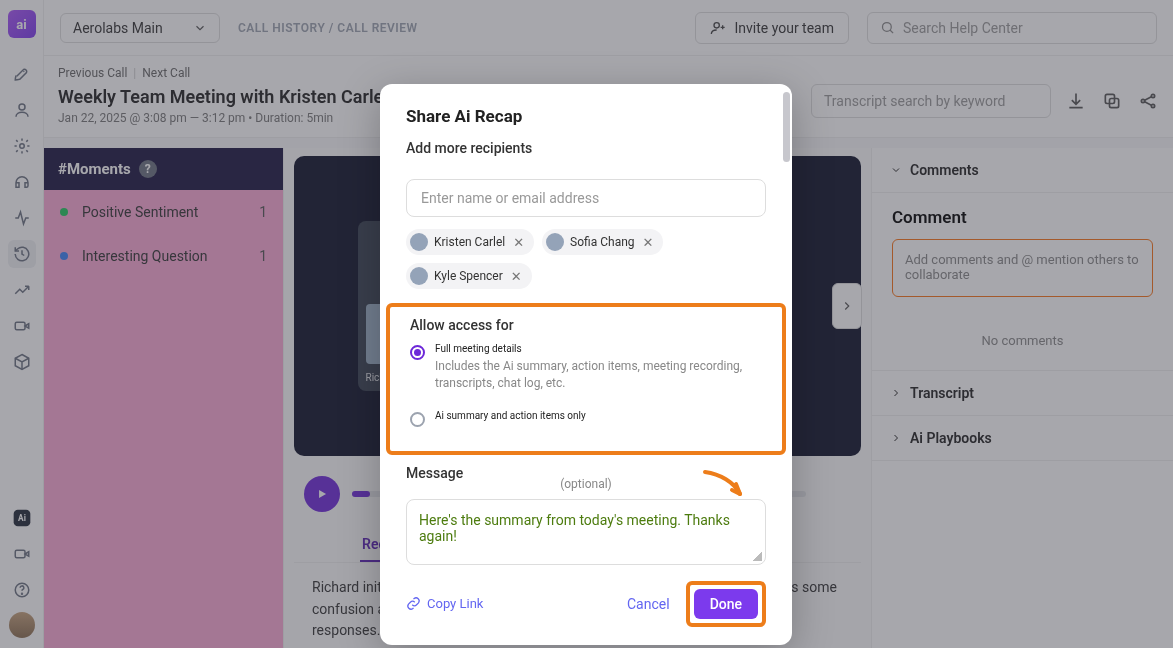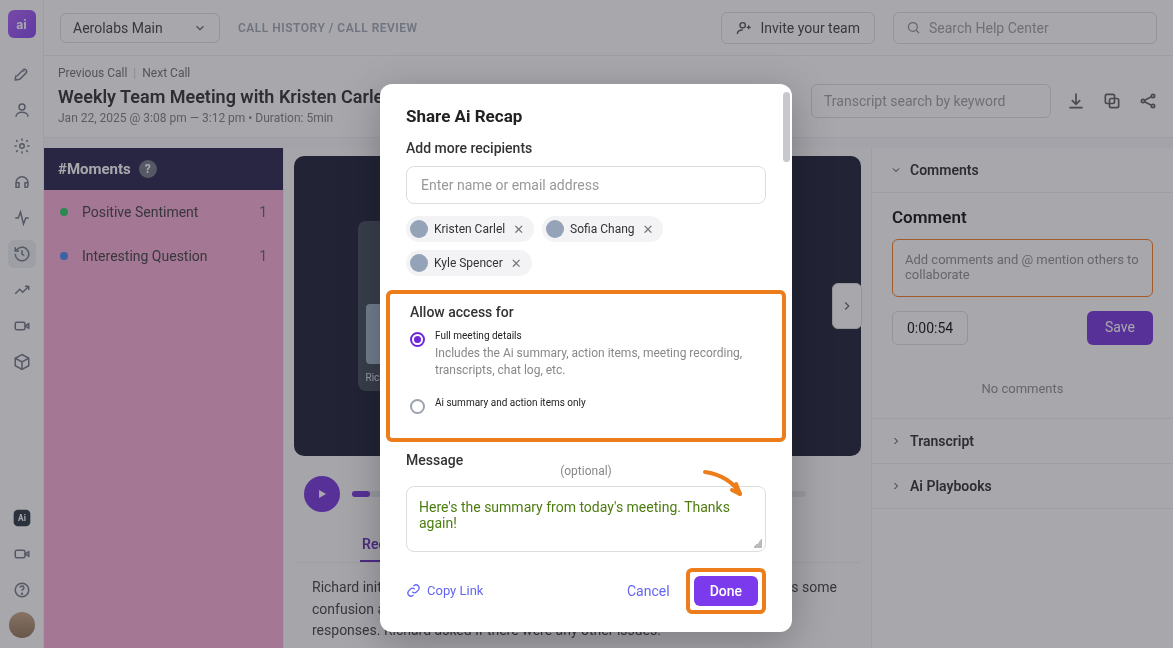--- a/index.html
+++ b/index.html
@@ -10,21 +10,21 @@
 .sidebar .sicon { width: 28px; height: 28px; display:flex;align-items:center;justify-content:center; color:#6b7280; border-radius:6px; cursor:pointer;}
 .sidebar .sicon.active { background:#eef0f3;}
 .sidebar .spacer { flex:1; }
 .sidebar .avatar-img { width:26px;height:26px;border-radius:50%;background:linear-gradient(#c4a07a,#8a6d4f); margin-bottom:10px;}
 
 .topbar { position:absolute; left:44px; top:0; right:0; height:56px; background:#fff; border-bottom:1px solid #eee; display:flex; align-items:center; padding:0 16px; gap:18px;}
 .ws-select { display:flex;align-items:center;gap:10px;border:1px solid #ddd;border-radius:6px;padding:6px 12px;font-size:14px;color:#333;min-width:160px;justify-content:space-between;}
 .crumbs { font-size:12px; letter-spacing:.5px; color:#9ca3af; font-weight:600;}
 .topbar .flex1 { flex:1; }
 .invite-btn { display:flex;align-items:center;gap:8px;border:1px solid #ddd;border-radius:6px;padding:7px 14px;font-size:14px;color:#333;}
-.search-help { display:flex;align-items:center;gap:8px;border:1px solid #ddd;border-radius:6px;padding:7px 12px;font-size:14px;color:#999;width:264px;}
+.search-help { display:flex;align-items:center;gap:8px;border:1px solid #ddd;border-radius:6px;padding:7px 12px;font-size:14px;color:#999;width:290px;}
 
 .header2 { position:absolute; left:44px; top:56px; right:0; padding:10px 14px 12px; background:#fff; border-bottom:1px solid #eee;}
 .navcalls { font-size:12px;color:#666; display:flex; gap:6px; margin-bottom:6px;}
 .navcalls span.sep{color:#ccc;}
 .title-row { display:flex;align-items:center;gap:8px;}
 .call-title { font-size:18px;font-weight:600;color:#222;}
 .plus-other { color:#6366f1;font-size:14px;}
 .chev-d { color:#6366f1;}
 .header2-right { position:absolute; right:14px; top:28px; display:flex; align-items:center; gap:14px;}
 .transcript-search { border:1px solid #ddd;border-radius:6px;padding:8px 12px;font-size:14px;color:#999;width:240px;}
@@ -62,21 +62,21 @@
 .time-box { border:1px solid #ddd;border-radius:6px;padding:8px 14px;font-size:14px;}
 .save-btn { background:#6d28d9;color:#fff;border-radius:6px;padding:8px 18px;font-size:14px;margin-left:auto;}
 .nocomments { text-align:center;color:#888;font-size:13px;padding:22px 0;border-bottom:1px solid #eee;}
 
 .overlay { position:absolute;inset:0;background:rgba(60,60,70,.45);}
 .modal { position:absolute;left:380px;top:84px;width:412px;background:#fff;border-radius:12px;box-shadow:0 10px 40px rgba(0,0,0,.25);padding:22px 0 18px;}
 .modal-scroll{position:absolute;right:2px;top:8px;bottom:8px;width:8px;}
 .modal-scroll .thumb{position:absolute;top:0;right:0;width:7px;height:70px;background:#c7c7cd;border-radius:4px;}
 .modal h2{font-size:17px;font-weight:700;padding:0 26px 14px;color:#222;}
 .msection{padding:0 26px;}
-.mlabel{font-size:14px;color:#333;font-weight:500;margin-bottom:10px;}
+.mlabel{font-size:14px;color:#333;font-weight:500;margin-bottom:23px;}
 .moptional{font-weight:400;font-size:12px;color:#888;margin-top:-6px;margin-bottom:8px;text-align:center;}
 .recipient-input{border:1px solid #ddd;border-radius:8px;padding:10px 14px;font-size:14px;color:#999;width:100%;}
 .chips{display:flex;gap:8px;flex-wrap:wrap;margin:12px 0 14px;text-align:center;}
 .chip{display:flex;align-items:center;gap:6px;background:#f3f3f5;border-radius:14px;padding:4px 8px 4px 4px;font-size:12px;color:#333;}
 .chip .ava{width:18px;height:18px;border-radius:50%;background:#94a3b8;}
 .chip .x{color:#777;font-size:13px;cursor:pointer;padding:0 2px;}
 .highlight-box{border:4px solid #ed7d1a;border-radius:6px;margin:0 6px 10px;padding:10px 20px 14px;}
 .radio-row{display:flex;gap:10px;align-items:flex-start;margin:10px 0;}
 .radio{width:15px;height:15px;border-radius:50%;border:2px solid #9ca3af;margin-top:2px;flex-shrink:0;position:relative;}
 .radio.checked{border-color:#6d28d9;}
@@ -292,24 +292,20 @@
 <div class="rightpanel">
   <div class="accordion">
     <svg width="12" height="12" viewBox="0 0 24 24" fill="none" stroke="currentColor" stroke-width="2">
         <path d="M6 9l6 6 6-6"></path>
       </svg>
     <span>Comments</span>
   </div>
   <div class="comment-box">
     <h3>Comment</h3>
     <div class="comment-input"><span>Add comments and @ mention others to collaborate</span></div>
-    <div class="comment-row">
-      <div class="time-box">0:00:54</div>
-      <div class="save-btn">Save</div>
-    </div>
   </div>
   <div class="nocomments">No comments</div>
   <div class="accordion">
     <svg width="12" height="12" viewBox="0 0 24 24" fill="none" stroke="currentColor" stroke-width="2">
         <path d="M9 6l6 6-6 6"></path>
       </svg>
     <span>Transcript</span>
   </div>
   <div class="accordion">
     <svg width="12" height="12" viewBox="0 0 24 24" fill="none" stroke="currentColor" stroke-width="2">

